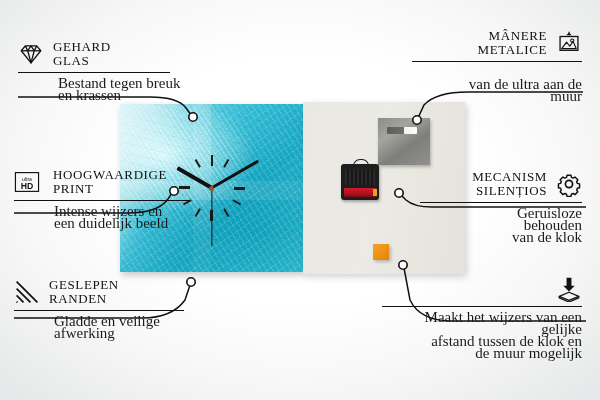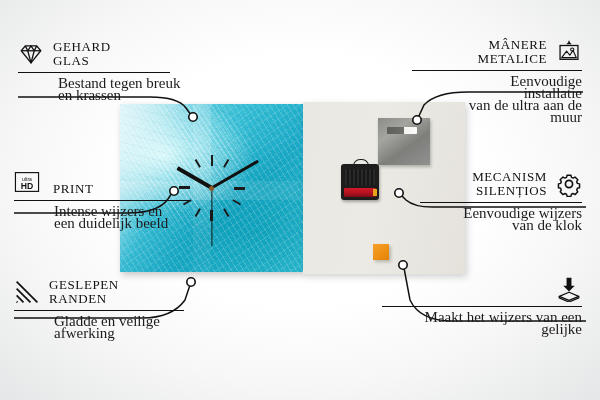--- a/index.html
+++ b/index.html
@@ -218,21 +218,21 @@
   <div class="callout left" style="left:14px;top:168px;width:190px;">
     <div class="co-title">
       <span class="ico hd">
         <svg viewBox="0 0 36 30">
           <rect x="2" y="2" width="32" height="26" fill="none" stroke="#111" stroke-width="1.6"></rect>
           <text x="18" y="13" font-family="Liberation Sans, sans-serif" font-size="7" text-anchor="middle" fill="#111">ultra</text>
           <text x="18" y="25" font-family="Liberation Sans, sans-serif" font-size="12" font-weight="bold" text-anchor="middle" fill="#111">HD</text>
         </svg>
       </span>
       <span class="txt">
-        <br>
+        <span>HOOGWAARDIGE</span><br>
         <span>PRINT</span>
       </span>
     </div>
     <div class="co-rule" style="width:175px"></div>
     <div class="co-desc">
       <span>Intense wijzers en</span><br>
       <span>een duidelijk beeld</span>
     </div>
   </div>
 
@@ -252,39 +252,39 @@
         <span>GESLEPEN</span><br>
         <span>RANDEN</span>
       </span>
     </div>
     <div class="co-rule" style="width:170px"></div>
     <div class="co-desc">
       <span>Gladde en veilige afwerking</span>
     </div>
   </div>
 
-  <div class="callout right" style="left:412px;top:38px;width:170px;">
+  <div class="callout right" style="left:412px;top:29px;width:170px;">
     <div class="co-title">
       <span class="txt" style="text-align:right">
         <span>MÂNERE</span><br>
         <span>METALICE</span>
       </span>
       <span class="ico">
         <svg viewBox="0 0 32 32">
           <path d="M16 2 L16 6" stroke="#111" stroke-width="1.4"></path>
           <path d="M12.5 6.5 L16 3.5 L19.5 6.5 Z" fill="#111"></path>
           <rect x="5" y="8" width="22" height="17" fill="none" stroke="#111" stroke-width="1.6"></rect>
           <path d="M7 23 L13 15 L17 20 L21 14 L25 23 Z" fill="none" stroke="#111" stroke-width="1.4" stroke-linejoin="round"></path>
           <circle cx="20" cy="13" r="2" fill="none" stroke="#111" stroke-width="1.3"></circle>
         </svg>
       </span>
     </div>
     <div class="co-rule" style="width:170px;margin-left:0"></div>
     <div class="co-desc">
-      <span>Eenvoudige installatie</span><br>
+      <br>
       <span>van de ultra aan de muur</span>
     </div>
   </div>
 
   <div class="callout right" style="left:420px;top:170px;width:162px;">
     <div class="co-title">
       <span class="txt" style="text-align:right">
         <span>MECANISM</span><br>
         <span>SILENȚIOS</span>
       </span>
@@ -292,34 +292,35 @@
         <svg viewBox="0 0 32 32">
             <g fill="none" stroke="#111" stroke-width="2.1" stroke-linejoin="round">
           <path d="M13.2 3.5 h5.6 l.7 3.1 2.4 1.0 2.7-1.6 4.0 4.0 -1.6 2.7 1.0 2.4 3.1 .7 v5.6 l-3.1 .7 -1.0 2.4 1.6 2.7 -4.0 4.0 -2.7-1.6 -2.4 1.0 -.7 3.1 h-5.6 l-.7-3.1 -2.4-1.0 -2.7 1.6 -4.0-4.0 1.6-2.7 -1.0-2.4 -3.1-.7 v-5.6 l3.1-.7 1.0-2.4 -1.6-2.7 4.0-4.0 2.7 1.6 2.4-1.0 Z" transform="scale(0.86) translate(2.6,2.6)"></path>
           <circle cx="16" cy="16" r="4.4"></circle>
             </g>
           </svg>
       </span>
     </div>
     <div class="co-rule" style="width:162px"></div>
     <div class="co-desc">
-      <span>Eenvoudige wijzers</span><br>
+      <span>Geruisloze behouden</span><br>
       <span>van de klok</span>
     </div>
   </div>
 
   <div class="callout right" style="left:382px;top:276px;width:200px;">
     <div class="co-title">
       <span class="ico">
         <svg viewBox="0 0 32 32">
           <path d="M13 2 h6 v10 h4 l-7 7 -7-7 h4 Z" fill="#111"></path>
           <path d="M16 20 L28 25 L16 30 L4 25 Z" fill="none" stroke="#111" stroke-width="1.6" stroke-linejoin="round"></path>
           <path d="M4 25 v2 L16 32 L28 27 v-2" fill="none" stroke="#111" stroke-width="1.6" stroke-linejoin="round"></path>
         </svg>
       </span>
     </div>
     <div class="co-rule" style="width:200px"></div>
     <div class="co-desc">
       <span>Maakt het wijzers van een gelijke</span><br>
+      <span>afstand  tussen de klok en de muur mogelijk</span>
     </div>
   </div>
 
 </div>
 
 </body></html>

